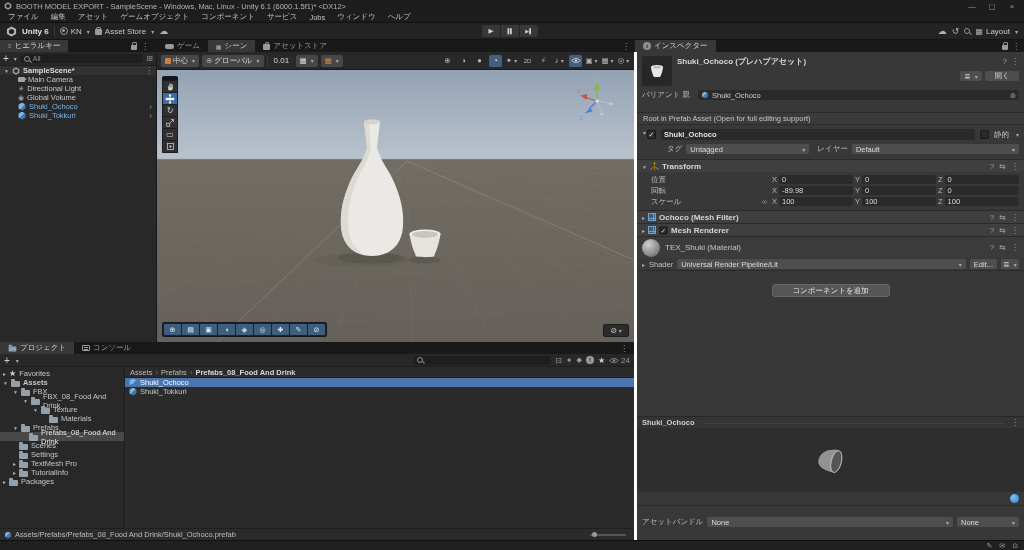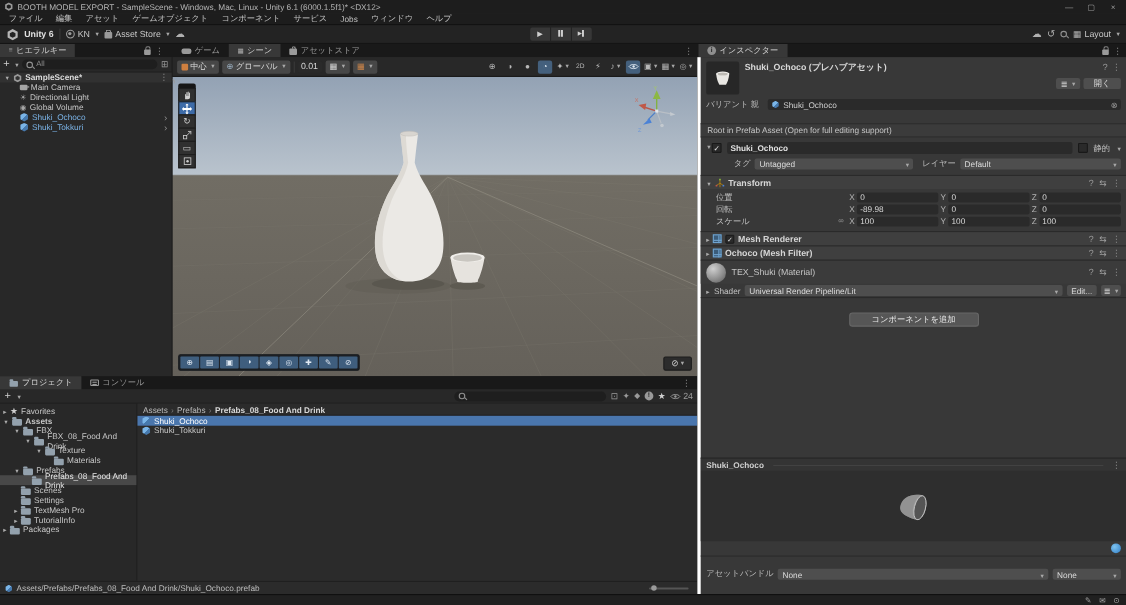--- a/index.html
+++ b/index.html
@@ -519,21 +519,21 @@
       <span class="cr" style="position:absolute;right:-4px;bottom:-2px"></span>
     </span>
     <span class="chk on"></span>
     <span class="fld sp" style="height:11px;font-weight:bold;color:#e2e2e2">Shuki_Ochoco</span>
     <span class="chk"></span>
     <span style="color:#c2c2c2">静的</span>
     <span class="cr"></span>
   </div>
   <div class="r" style="padding:2px 5px 5px 30px;gap:4px">
     <span style="color:#bcbcbc">タグ</span>
-    <span class="dd" style="width:144px">
+    <span class="dd" style="width:123px">
         <span>Untagged</span>
         <span class="sp"></span>
         <span class="cr"></span>
       </span>
     <span style="color:#bcbcbc;margin-left:4px">レイヤー</span>
     <span class="dd sp">
         <span>Default</span>
         <span class="sp"></span>
         <span class="cr"></span>
       </span>
@@ -601,33 +601,33 @@
       <span class="ax">
           <span class="al">Z</span>
           <span class="fld">100</span>
         </span>
     </div>
   </div>
 
   <div class="comp-head">
     <span class="exp-c"></span>
     <span class="ico-grid"></span>
-    <span class="chk on" style="transform:scale(.9)"></span>
-    <span class="t">Mesh Renderer</span>
+    <span class="t">Ochoco (Mesh Filter)</span>
     <span class="hicons">
       <span class="q"></span>
       <span class="preset"></span>
       <span class="vd"></span>
     </span>
   </div>
 
   <div class="comp-head">
     <span class="exp-c"></span>
     <span class="ico-grid"></span>
-    <span class="t">Ochoco (Mesh Filter)</span>
+    <span class="chk on" style="transform:scale(.9)"></span>
+    <span class="t">Mesh Renderer</span>
     <span class="hicons">
       <span class="q"></span>
       <span class="preset"></span>
       <span class="vd"></span>
     </span>
   </div>
 
   <div class="r" style="height:22px;background:#3b3b3b;border-top:1px solid #2a2a2a;gap:5px;padding:0 5px">
     <span class="sphere"></span>
     <span style="color:#c4c4c4;font-size:8px">TEX_Shuki (Material)</span>

